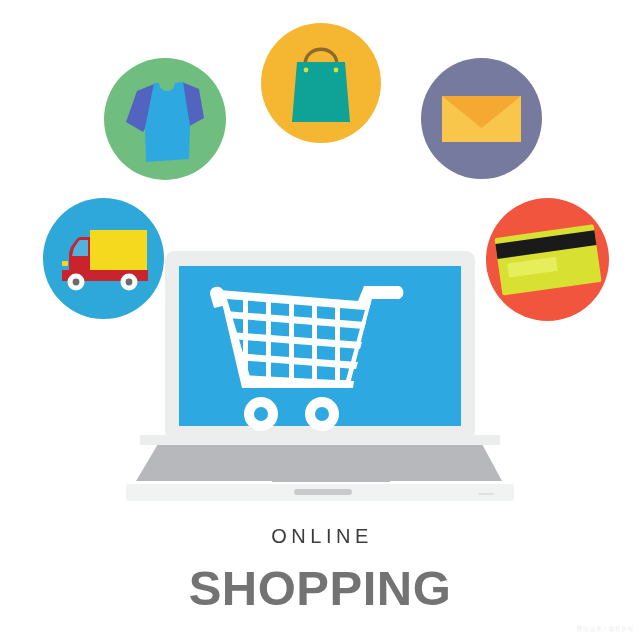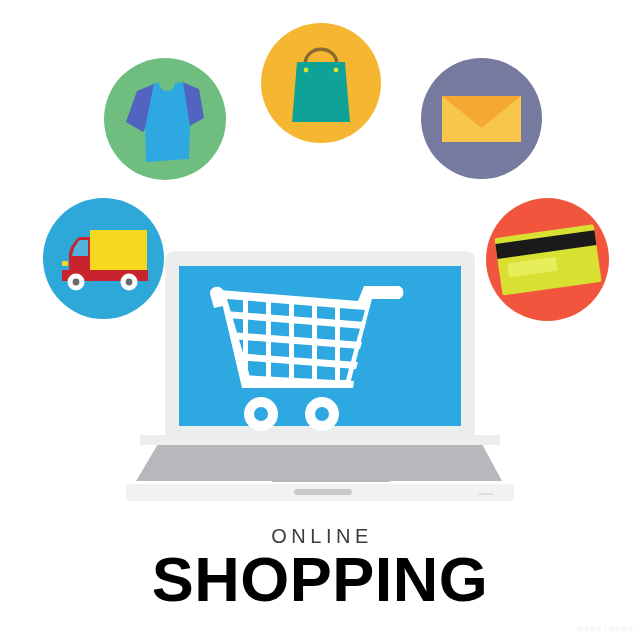--- a/index.html
+++ b/index.html
@@ -55,26 +55,26 @@
     font-size: 20px;
     font-weight: 400;
     letter-spacing: 4.5px;
     color: #3c3c3c;
     line-height: 24px;
     margin: 0 0 2px 0;
     padding-left: 4px;
   }
   #title-shopping {
     font-family: "Liberation Sans", sans-serif;
-    font-size: 63px;
+    font-size: 49px;
     font-weight: bold;
     letter-spacing: 0.5px;
-    color: #000000;
+    color: #737373;
     line-height: 54px;
-    margin: 4px;
+    margin: 13px;
   }
 
   
   #watermark {
     position: absolute;
     right: 6px;
     bottom: 6px;
     font-size: 6px;
     letter-spacing: 0.4px;
     color: #ededed;

